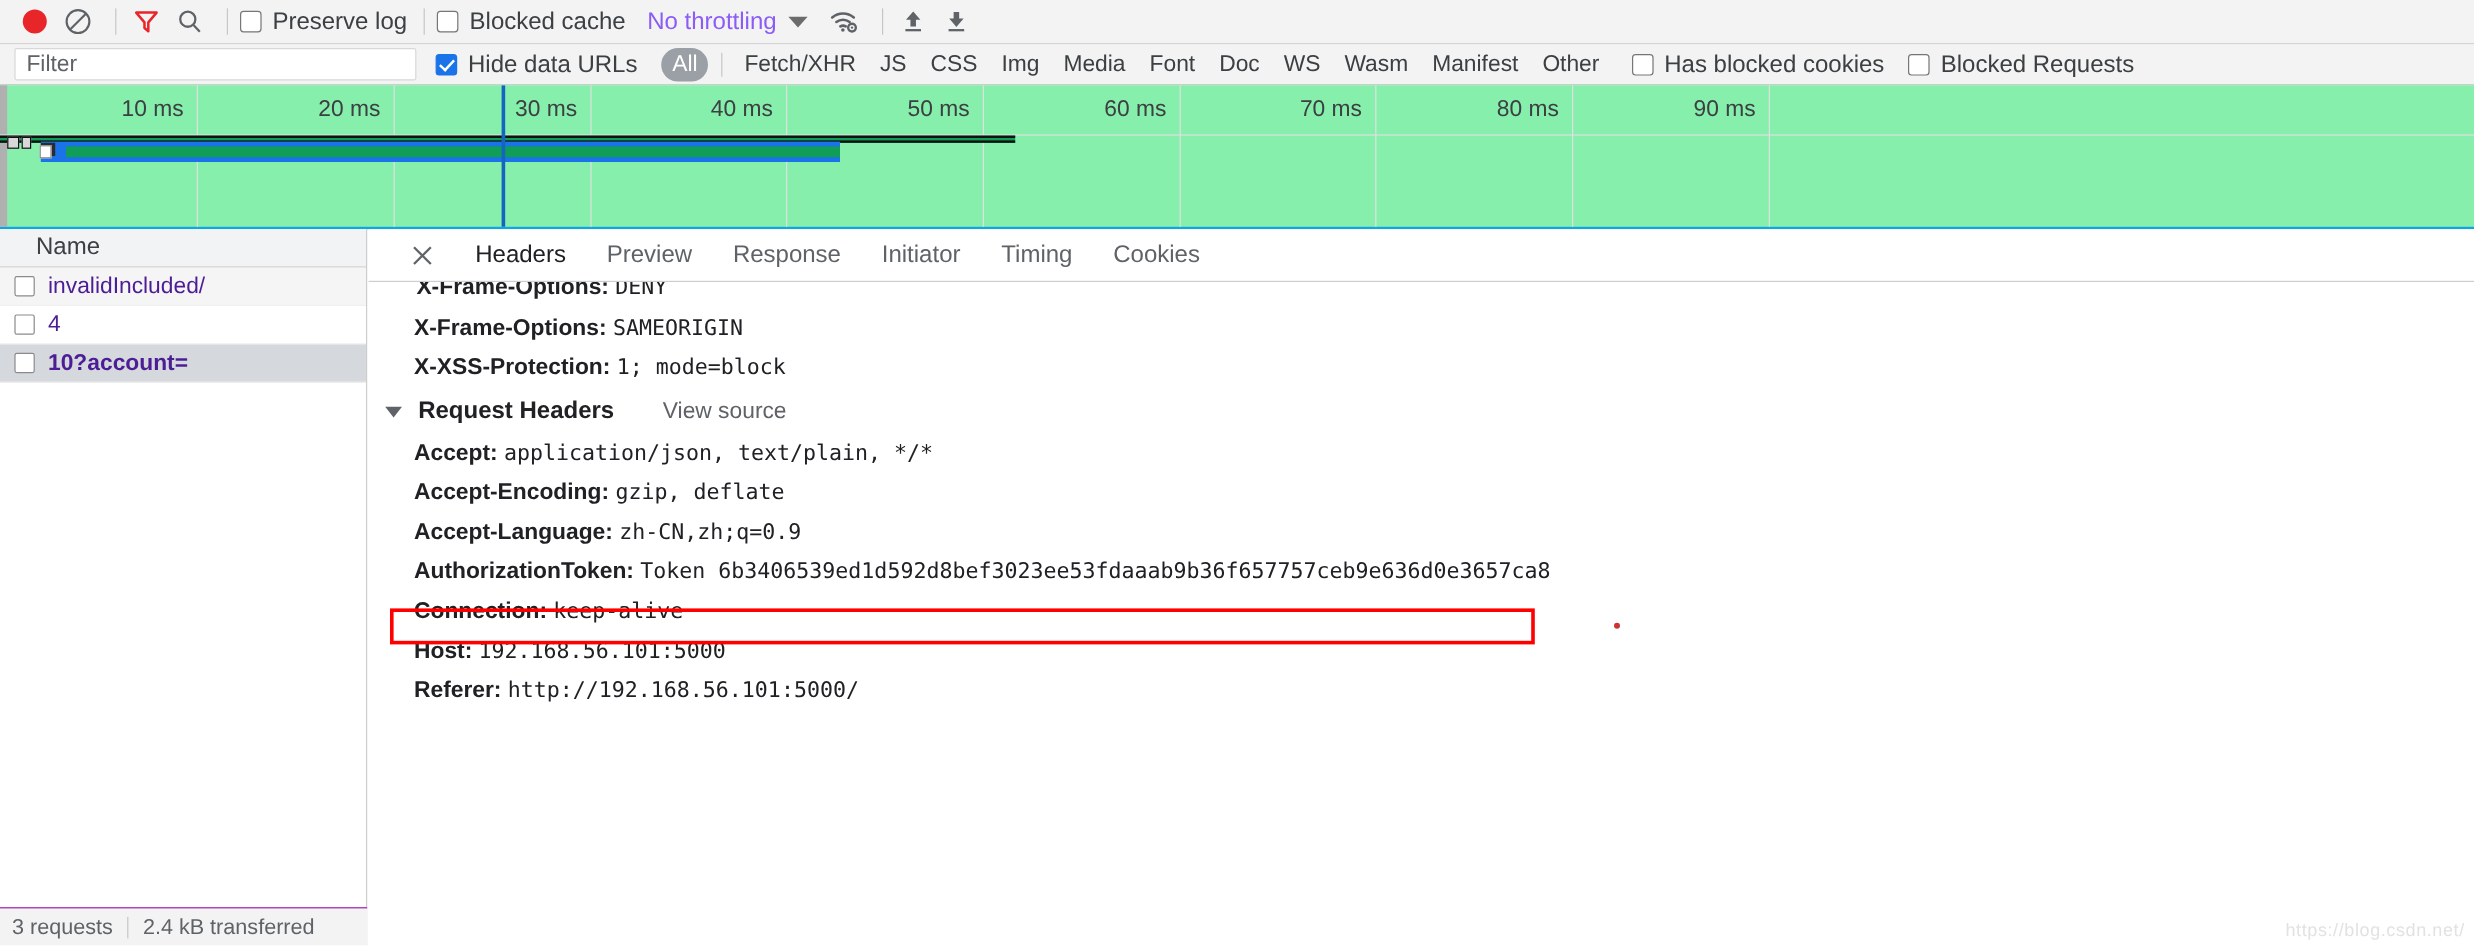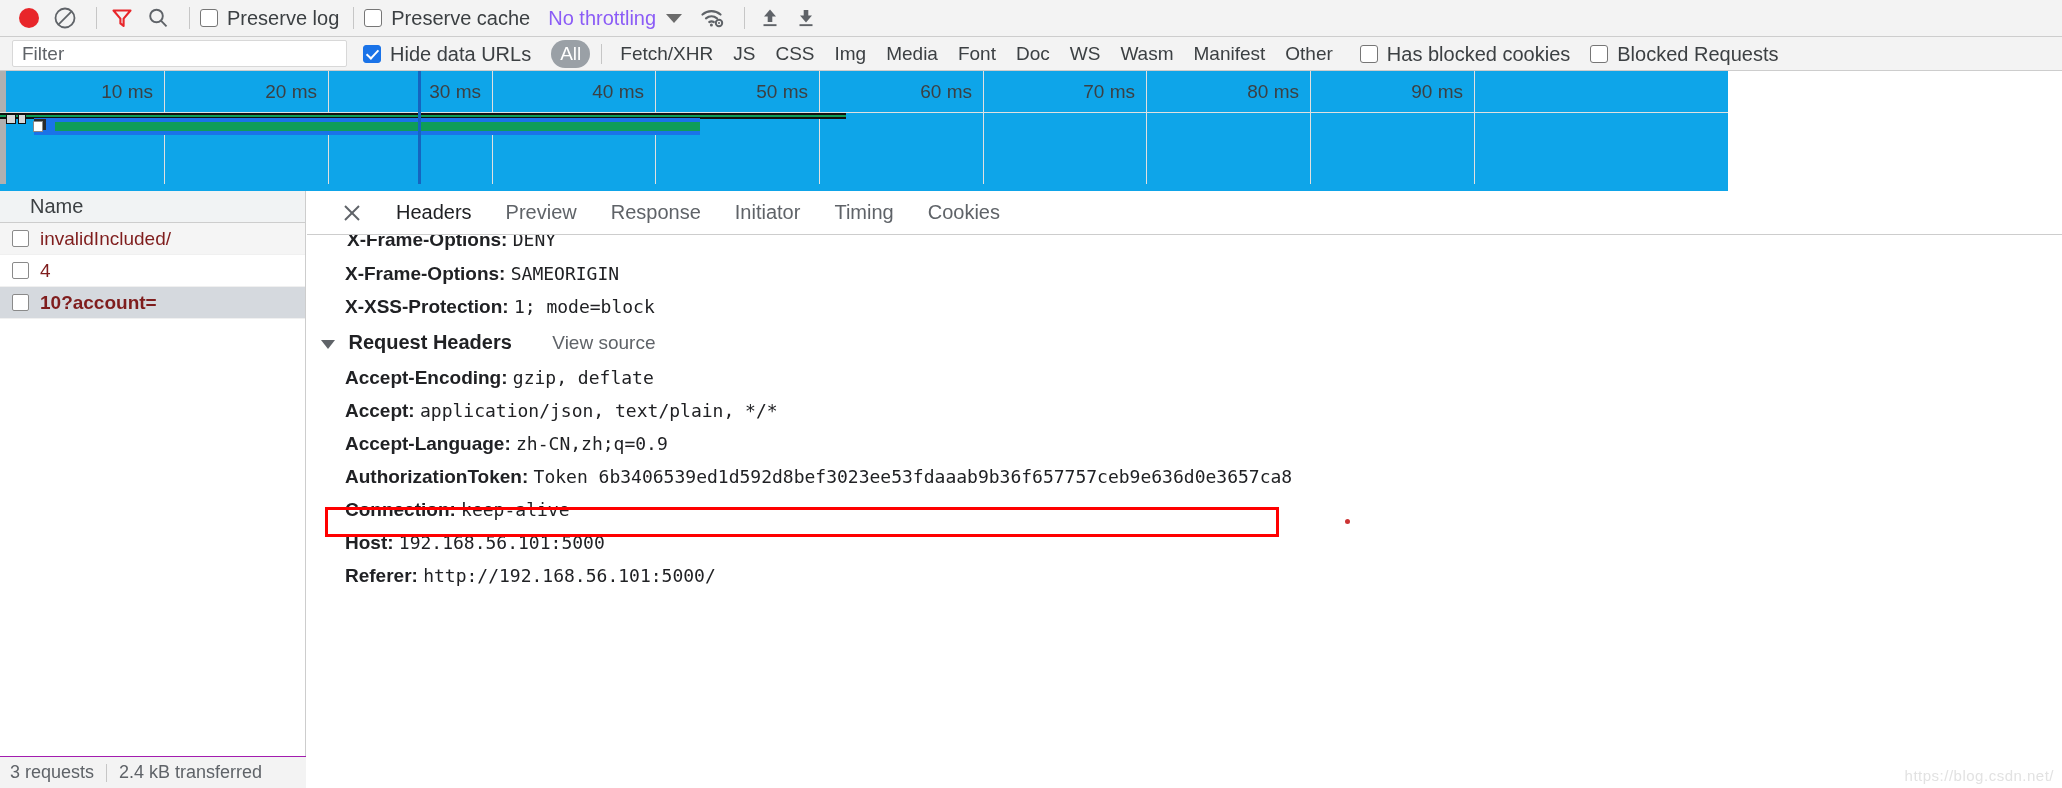--- a/index.html
+++ b/index.html
@@ -122,23 +122,23 @@
     color: #fff;
   }
   .vsep {
     width: 1px; height: 20px; background: #c6c6c6;
     margin: 0 9px; flex: none;
   }
 
   
   .overview {
     position: absolute; left: 0; top: 71px;
-    width: 1728px; height: 120px;
-    background: #0ea5e9;
-    border-bottom: 7px solid #0ea5e9;
+    width: 2062px; height: 120px;
+    background: #86efac;
+    border-bottom: 2px solid #0ea5e9;
     overflow: hidden;
   }
   .ruler-tick {
     position: absolute; top: 0;
     height: 120px;
     border-left: 1px solid #e0e0e0;
   }
   .ruler-label {
     position: absolute; top: 10px;
     font-size: 19px; color: #3c4043;
@@ -192,21 +192,21 @@
   .req-row.selected { background: #d5d9de; font-weight: bold; }
   .req-cb {
     width: 17px; height: 17px;
     border: 1.5px solid #8a8a8a;
     border-radius: 2px;
     background: #fff;
     margin-right: 11px;
     flex: none;
   }
   .req-name {
-    font-size: 19px; color: #7f1d1d;
+    font-size: 19px; color: #4c1d95;
     white-space: nowrap; overflow: hidden;
   }
 
   .status-bar {
     position: absolute; left: 0; bottom: 0;
     width: 306px; height: 32px;
     background: #f3f3f3;
     border-top: 1px solid #a21caf;
     display: flex; align-items: center;
     padding-left: 10px;
@@ -355,21 +355,21 @@
     </div>
     <div class="tb-sep"></div>
 
     <div class="cb-wrap">
       <div class="cb"></div>
       <span class="cb-label">Preserve log</span>
     </div>
     <div class="tb-sep"></div>
     <div class="cb-wrap">
       <div class="cb"></div>
-      <span class="cb-label">Preserve cache</span>
+      <span class="cb-label">Blocked cache</span>
     </div>
 
     <span class="throttle-label">No throttling</span>
     <div class="caret-down"></div>
 
     <div class="tb-icon">
       <svg width="26" height="24" viewBox="0 0 26 24">
         <path d="M2.5 8.5 A14 14 0 0 1 20.5 8.5" fill="none" stroke="#5f6368" stroke-width="2.2" stroke-linecap="round"></path>
         <path d="M6 12.3 A9 9 0 0 1 17 12.3" fill="none" stroke="#5f6368" stroke-width="2.2" stroke-linecap="round"></path>
         <path d="M9.3 16 A4.2 4.2 0 0 1 13.8 16" fill="none" stroke="#5f6368" stroke-width="2.2" stroke-linecap="round"></path>
@@ -520,28 +520,28 @@
         <span class="v">1; mode=block</span>
       </div>
 
       <div class="section-line">
         <span class="tri"></span>
         <span class="section-title">Request Headers</span>
         <span class="view-source">View source</span>
       </div>
 
       <div class="hdr-line">
+        <span class="k">Accept: </span>
+        <span class="v">application/json, text/plain, */*</span>
+      </div>
+      <div class="hdr-line">
         <span class="k">Accept-Encoding: </span>
         <span class="v">gzip, deflate</span>
       </div>
       <div class="hdr-line">
-        <span class="k">Accept: </span>
-        <span class="v">application/json, text/plain, */*</span>
-      </div>
-      <div class="hdr-line">
         <span class="k">Accept-Language: </span>
         <span class="v">zh-CN,zh;q=0.9</span>
       </div>
       <div class="hdr-line">
         <span class="k">AuthorizationToken: </span>
         <span class="v">Token 6b3406539ed1d592d8bef3023ee53fdaaab9b36f657757ceb9e636d0e3657ca8</span>
       </div>
       <div class="hdr-line">
         <span class="k">Connection: </span>
         <span class="v">keep-alive</span>

